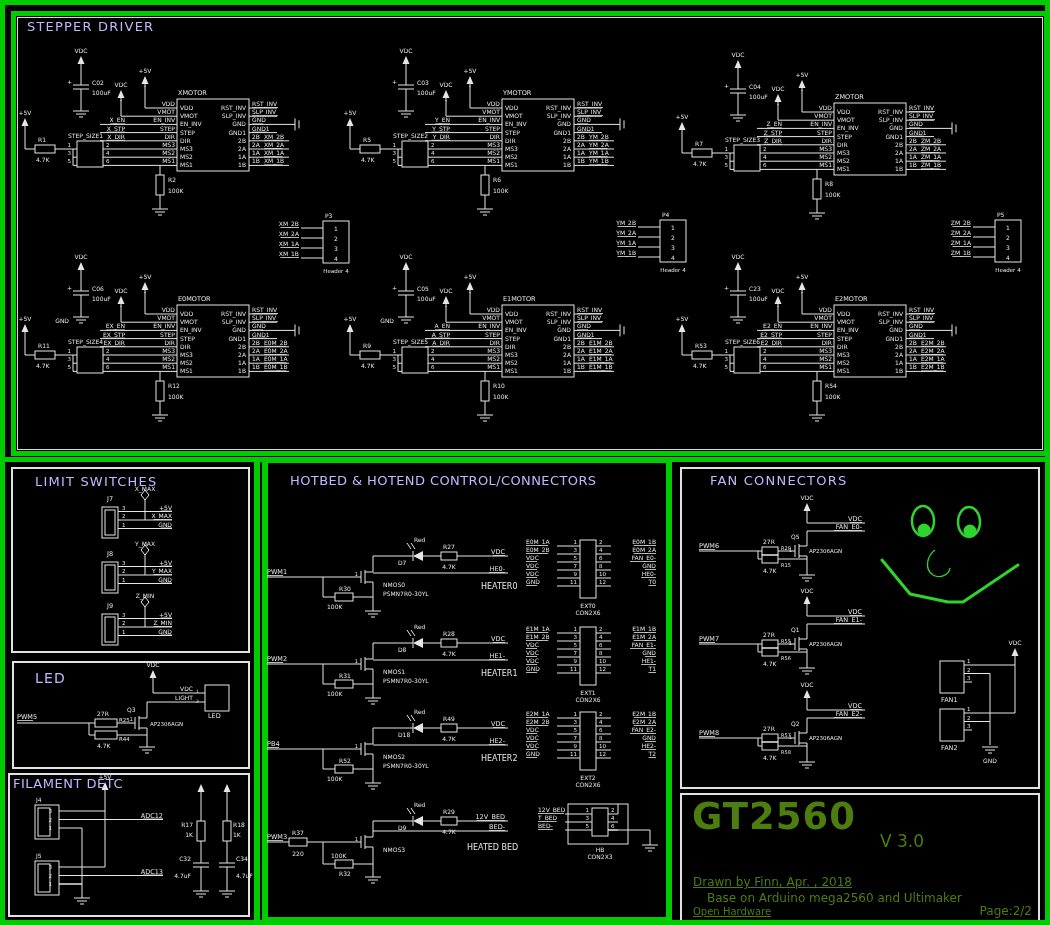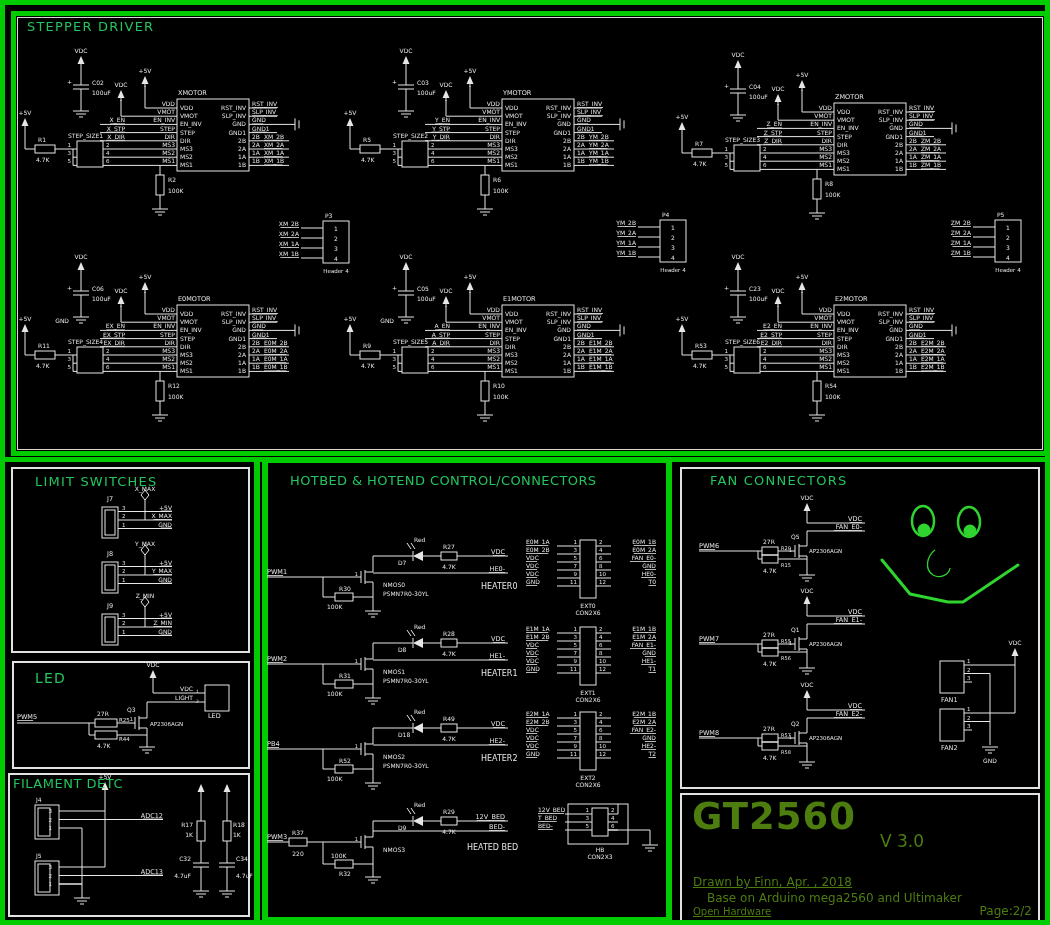--- a/index.html
+++ b/index.html
@@ -3,21 +3,21 @@
 <meta charset="utf-8">
 <style>
   html,body{margin:0;padding:0;background:#111;}
   #canvas{position:relative;width:1050px;height:925px;background:#000;
     border:5px solid var(--green);box-sizing:border-box;overflow:hidden;
     font-family:"DejaVu Sans",sans-serif;}
   .greenbox{position:absolute;border:5px solid var(--green);}
   .whitebox{position:absolute;border:2px solid #e2e2e2;}
   .bar{position:absolute;background:var(--green);}
   .inner{position:absolute;left:1px;top:1px;right:1px;bottom:1px;border:1px solid #d8d8d8;}
-  .sect-title{position:absolute;color:#22c55e;font-size:13px;letter-spacing:1.2px;white-space:nowrap;}
+  .sect-title{position:absolute;color:#c4b5fd;font-size:13px;letter-spacing:1.2px;white-space:nowrap;}
   svg{position:absolute;left:0;top:0;}
   svg text{font-family:"DejaVu Sans",sans-serif;fill:#e6e6e6;}
   #tb{position:absolute;left:675px;top:788px;width:360px;height:131px;border:2px solid #e2e2e2;box-sizing:border-box;color:#4d7c0f;}
   #tb .prod{position:absolute;left:10px;top:0px;font-size:37px;font-weight:bold;letter-spacing:1px;}
   #tb .ver{position:absolute;left:198px;top:36px;font-size:17px;}
   #tb .comp{position:absolute;left:10px;top:54px;font-size:19px;text-decoration:underline;}
   #tb .comp .url{font-size:15px;font-style:italic;}
   #tb .ln1{position:absolute;left:11px;top:80px;font-size:12px;text-decoration:underline;}
   #tb .ln2{position:absolute;left:25px;top:96px;font-size:12px;}
   #tb .ln3{position:absolute;left:11px;top:111px;font-size:10px;text-decoration:underline;}

